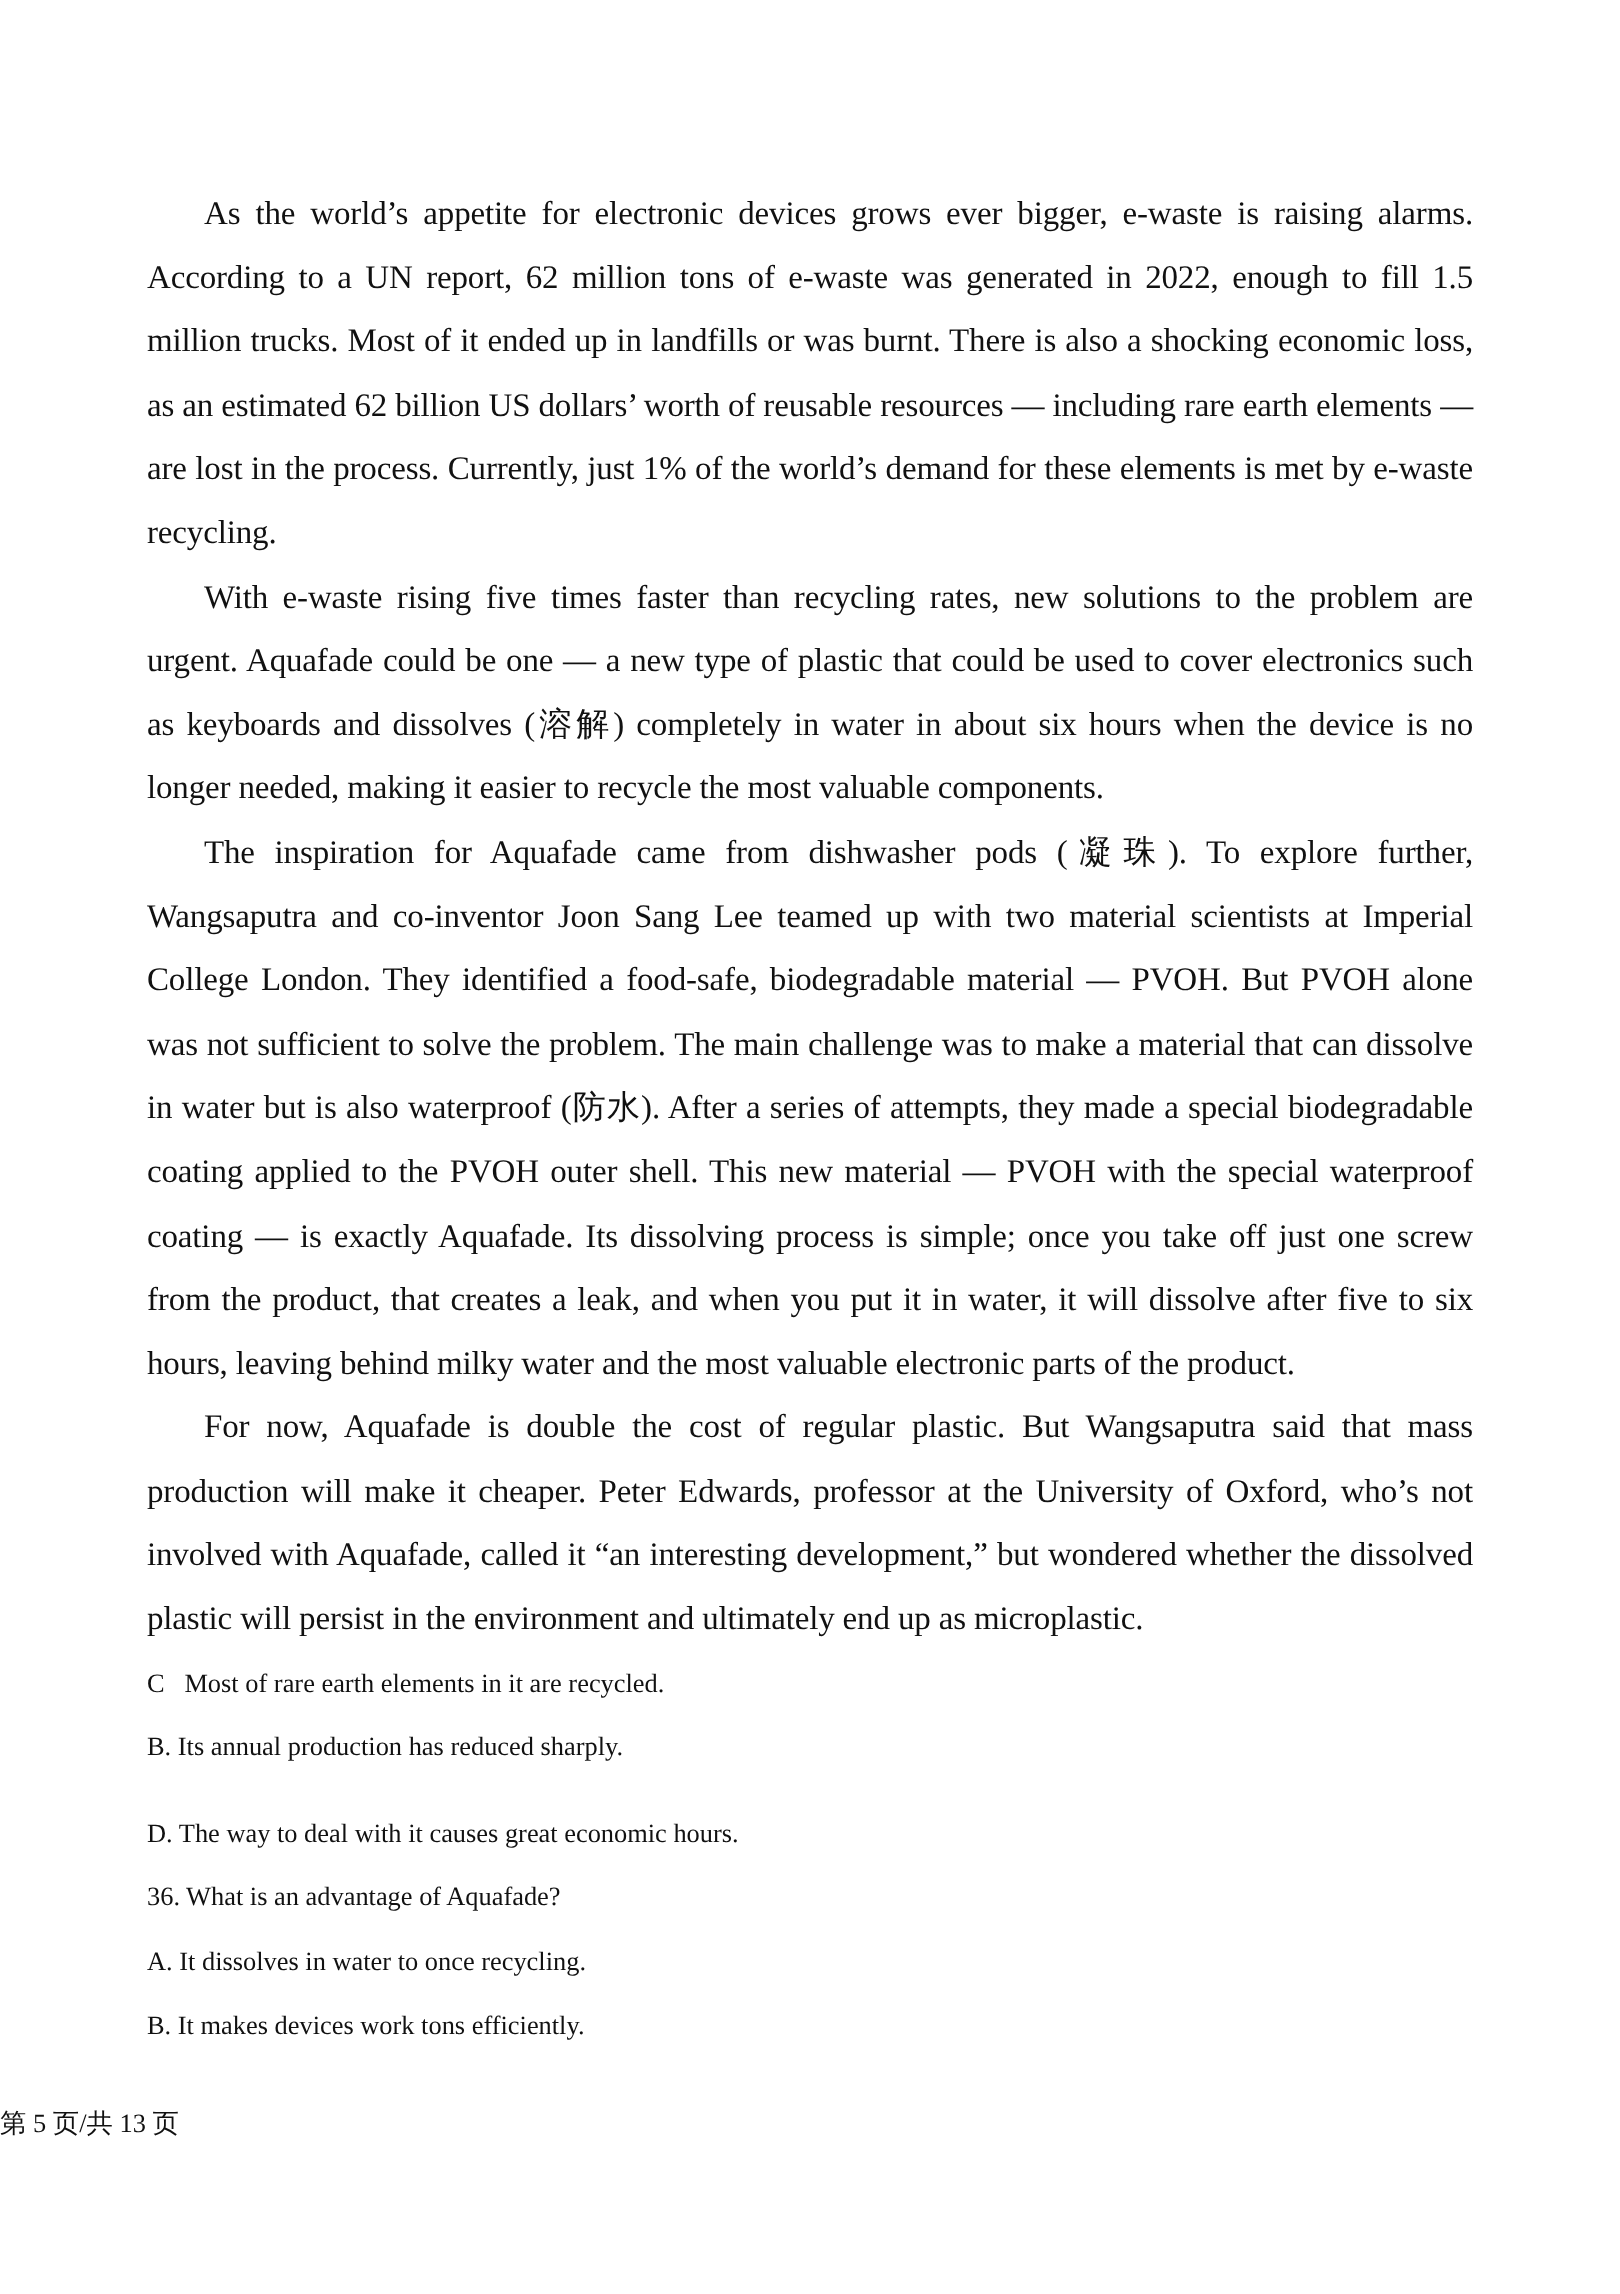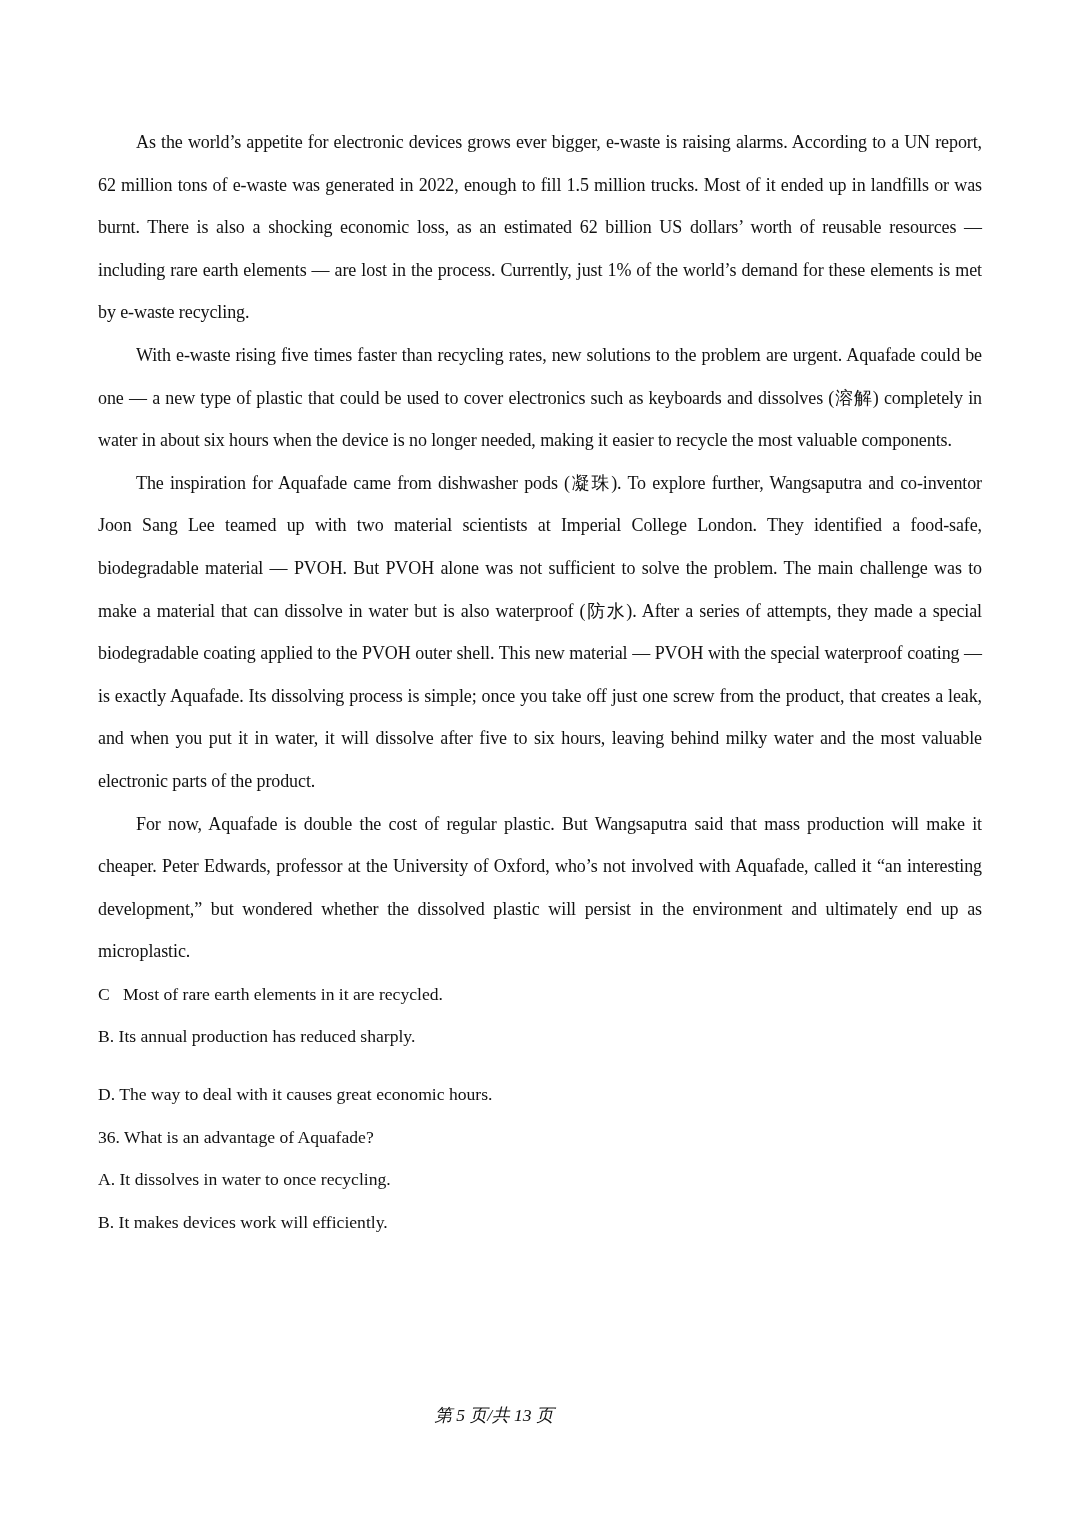--- a/index.html
+++ b/index.html
@@ -15,44 +15,42 @@
       font-family: "Liberation Serif", "DejaVu Serif", serif;
       color: #111111;
     }
     .page {
       position: absolute;
       left: 98px;
       top: 121px;
       width: 884px;
     }
     .para {
-      font-size: 18px;
+      font-size: 22px;
       line-height: 42.6px;
       text-align: justify;
       text-indent: 38px;
       margin: 0;
       letter-spacing: -0.1px;
     }
     .line-block {
       font-size: 17.6px;
       line-height: 42.6px;
       margin: 0;
     }
     .gap {
       height: 15px;
     }
     .footer {
       position: absolute;
       top: 1394px;
       left: 0;
       width: 988px;
-      text-align: center;
       font-size: 17.6px;
       line-height: 42px;
-      font-style: italic;
     }
   </style>
 </head>
 <body>
 
 <div class="page">
   <section>
     <p class="para">As the world’s appetite for electronic devices grows ever bigger, e-waste is raising alarms. According to a UN report, 62 million tons of e-waste was generated in 2022, enough to fill 1.5 million trucks. Most of it ended up in landfills or was burnt. There is also a shocking economic loss, as an estimated 62 billion US dollars’ worth of reusable resources — including rare earth elements — are lost in the process. Currently, just 1% of the world’s demand for these elements is met by e-waste recycling.</p>
     <p class="para">With e-waste rising five times faster than recycling rates, new solutions to the problem are urgent. Aquafade could be one — a new type of plastic that could be used to cover electronics such as keyboards and dissolves (溶解) completely in water in about six hours when the device is no longer needed, making it easier to recycle the most valuable components.</p>
     <p class="para">The inspiration for Aquafade came from dishwasher pods (凝珠). To explore further, Wangsaputra and co-inventor Joon Sang Lee teamed up with two material scientists at Imperial College London. They identified a food-safe, biodegradable material — PVOH. But PVOH alone was not sufficient to solve the problem. The main challenge was to make a material that can dissolve in water but is also waterproof (防水). After a series of attempts, they made a special biodegradable coating applied to the PVOH outer shell. This new material — PVOH with the special waterproof coating — is exactly Aquafade. Its dissolving process is simple; once you take off just one screw from the product, that creates a leak, and when you put it in water, it will dissolve after five to six hours, leaving behind milky water and the most valuable electronic parts of the product.</p>
@@ -62,17 +60,17 @@
   <section>
     <p class="line-block">C&nbsp;&nbsp; Most of rare earth elements in it are recycled.</p>
     <p class="line-block">B. Its annual production has reduced sharply.</p>
     <div class="gap"></div>
     <p class="line-block">D. The way to deal with it causes great economic hours.</p>
   </section>
 
   <section>
     <p class="line-block">36. What is an advantage of Aquafade?</p>
     <p class="line-block">A. It dissolves in water to once recycling.</p>
-    <p class="line-block">B. It makes devices work will efficiently.</p>
+    <p class="line-block">B. It makes devices work tons efficiently.</p>
   </section>
 </div>
 
 <div class="footer">第 5 页/共 13 页</div>
 
 </body></html>

